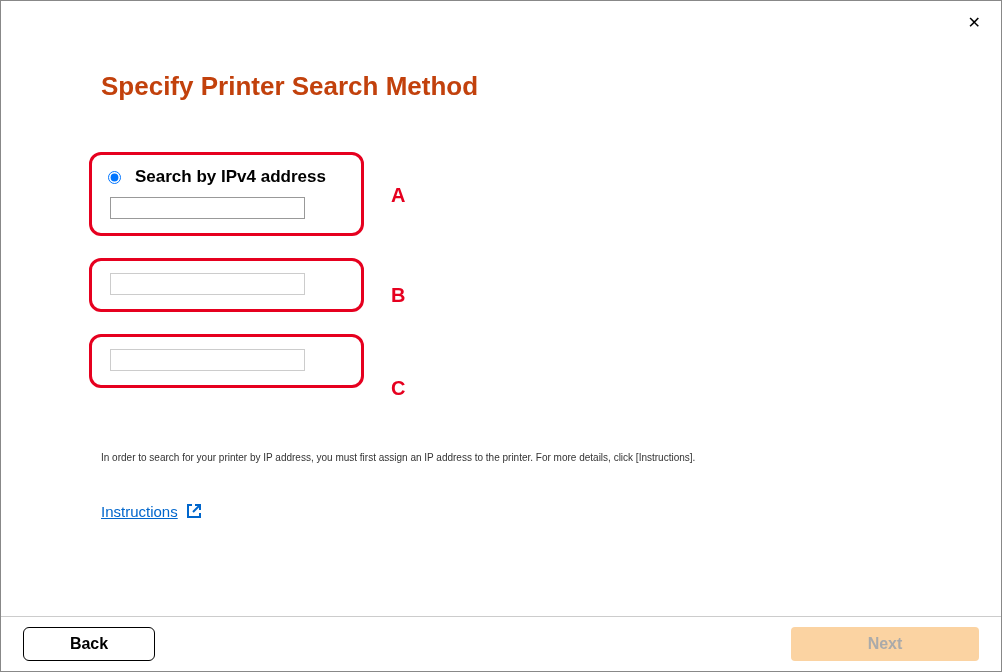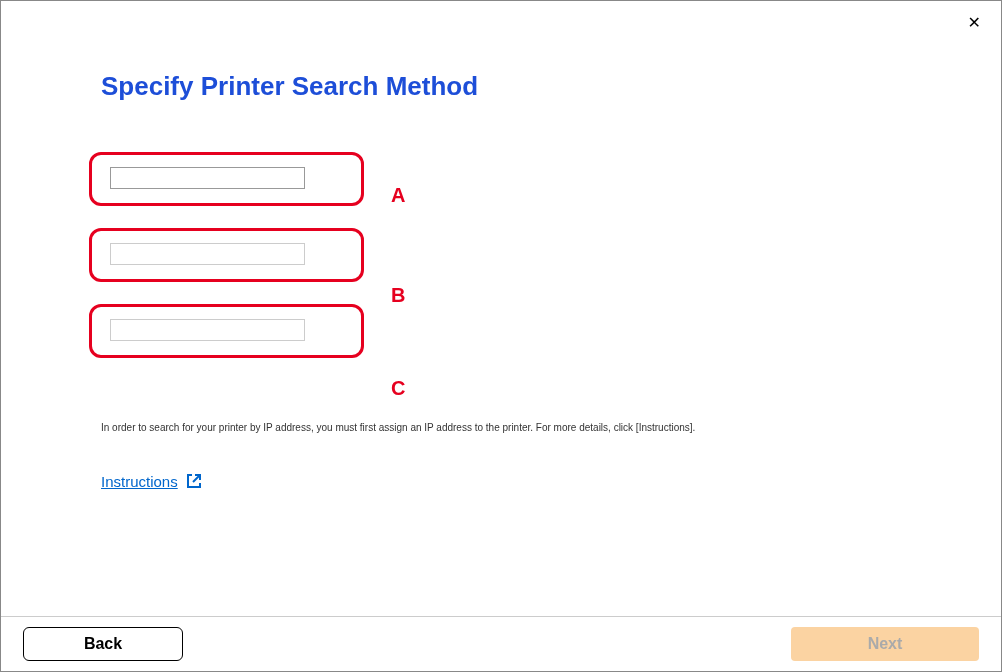--- a/index.html
+++ b/index.html
@@ -25,21 +25,21 @@
       background: none;
       border: none;
       padding: 4px 8px;
     }
     .content {
       padding: 70px 100px 0 100px;
     }
     h1 {
       font-size: 26px;
       font-weight: 600;
-      color: #1d4ed8;
+      color: #c2410c;
       margin-bottom: 50px;
     }
     .options-area {
       position: relative;
     }
     .option-box {
       border: 3px solid #e6001f;
       border-radius: 12px;
       width: 275px;
       padding: 12px 16px 14px 16px;
@@ -108,21 +108,21 @@
       left: 0;
       right: 0;
       height: 55px;
       border-top: 1px solid #ccc;
       display: flex;
       justify-content: space-between;
       align-items: center;
       padding: 0 22px;
     }
     .btn-back {
-      width: 160px;
+      width: 132px;
       height: 34px;
       background: #fff;
       border: 1.5px solid #000;
       border-radius: 6px;
       font-size: 16px;
       font-weight: 600;
       cursor: pointer;
     }
     .btn-next {
       width: 188px;
@@ -142,20 +142,24 @@
 <button class="close-btn">
   <span>✕</span>
 </button>
 
 <div class="content">
   <h1>Specify Printer Search Method</h1>
 
   <div class="options-area">
 
     <div class="option-box">
+      <div class="option-row">
+        <input type="radio" name="search" checked="" style="">
+        <span class="option-label">Search by IPv4 address</span>
+      </div>
       <input type="text" class="text-input" value="" style="">
     </div>
     <div class="annotation annotation-a">A</div>
 
     <div class="option-box">
       <input type="text" class="text-input disabled" disabled="" value="" style="">
     </div>
     <div class="annotation annotation-b">B</div>
 
     <div class="option-box">

